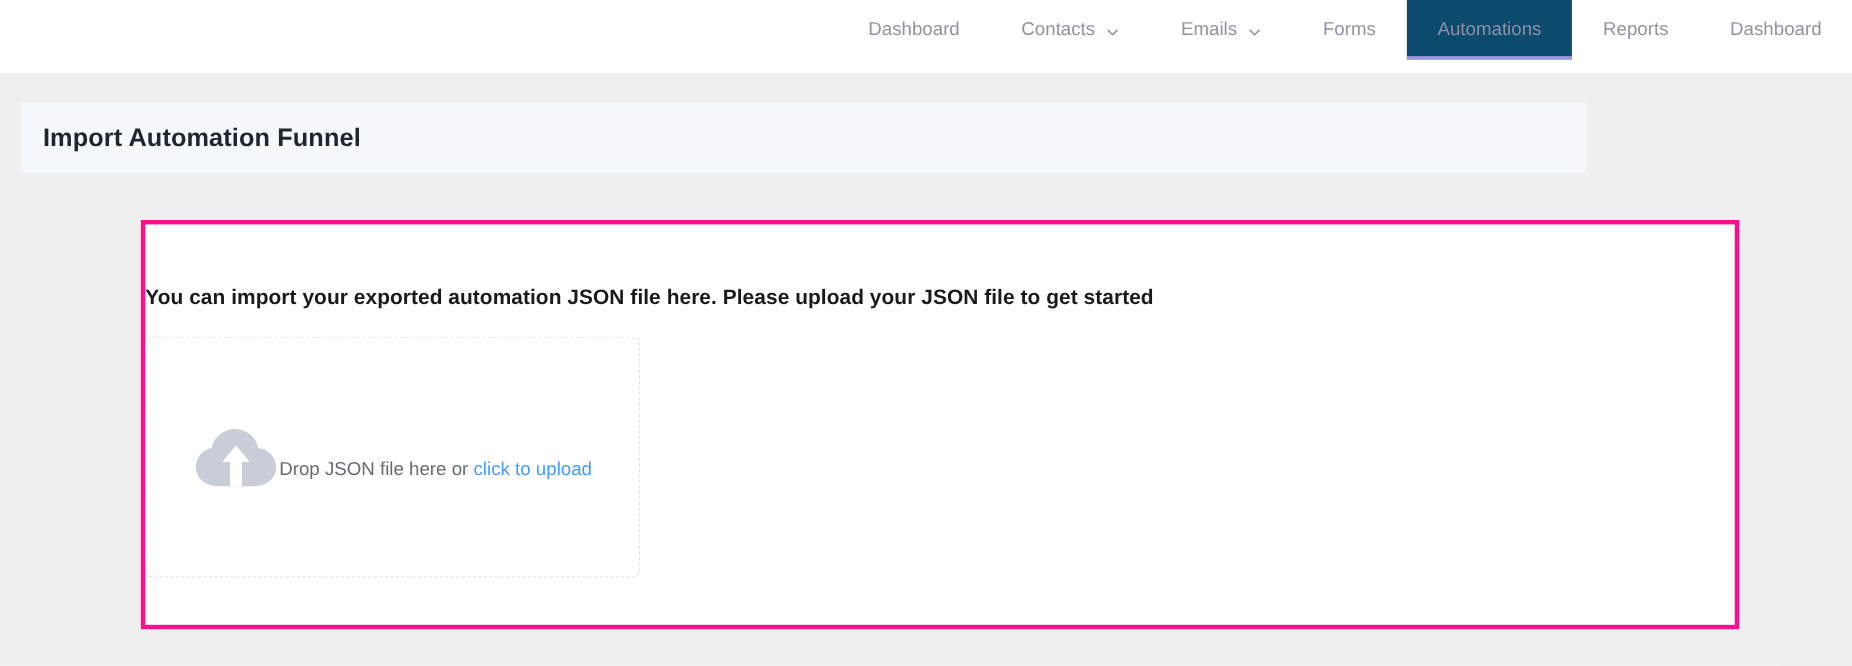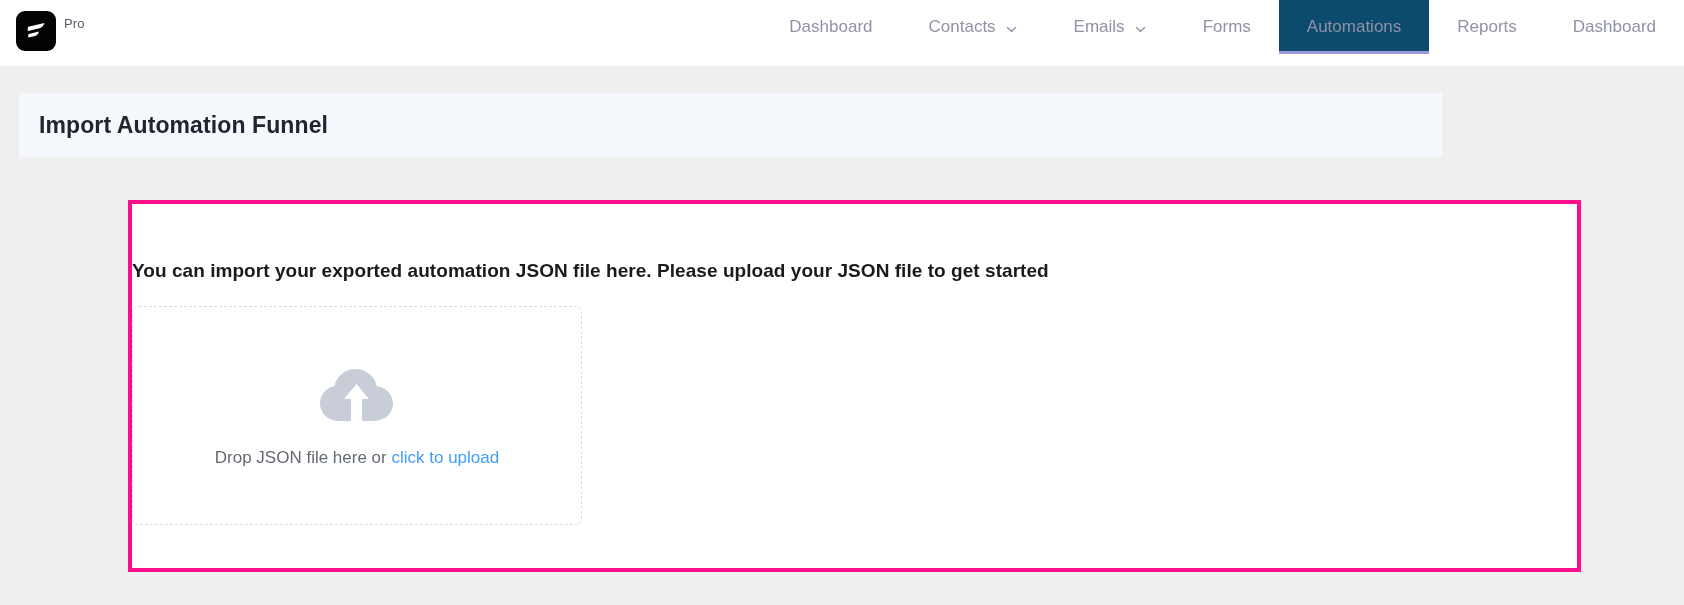--- a/index.html
+++ b/index.html
@@ -135,21 +135,21 @@
   }
 
   .dropzone {
     margin-top: 24px;
     width: 450px;
     height: 219px;
     border: 1px dashed #D9DCE0;
     border-radius: 7px;
     background: #FFFFFF;
     display: flex;
-    flex-direction: column;
+    flex-direction: row;
     align-items: center;
     justify-content: center;
     cursor: pointer;
   }
 
   .cloud-icon {
     width: 78px;
     height: 62px;
     display: block;
   }
@@ -164,29 +164,20 @@
   .dropzone-text .link {
     color: #409EFF;
     cursor: pointer;
   }
 </style>
 </head>
 <body>
 
 <div class="topbar">
 
-  <div class="brand">
-    <div class="logo-tile">
-      <svg width="26" height="26" viewBox="0 0 26 26" aria-hidden="true">
-        <path d="M5.2 8.8 L21.4 5.0 C21.4 5.0 20.2 9.2 16.6 10.3 L5.0 13.1 C5.0 13.1 4.2 10.6 5.2 8.8 Z" fill="#ffffff"></path>
-        <path d="M5.6 16.0 L16.0 13.6 C16.0 13.6 15.1 17.2 12.2 18.0 L5.4 19.6 C5.4 19.6 4.9 17.5 5.6 16.0 Z" fill="#ffffff"></path>
-      </svg>
-    </div>
-    <span class="brand-pro">Pro</span>
-  </div>
 
   <div class="nav">
 
     <div class="nav-item">
       <span>Dashboard</span>
     </div>
 
     <div class="nav-item">
       <span>Contacts</span>
       <span class="caret">

